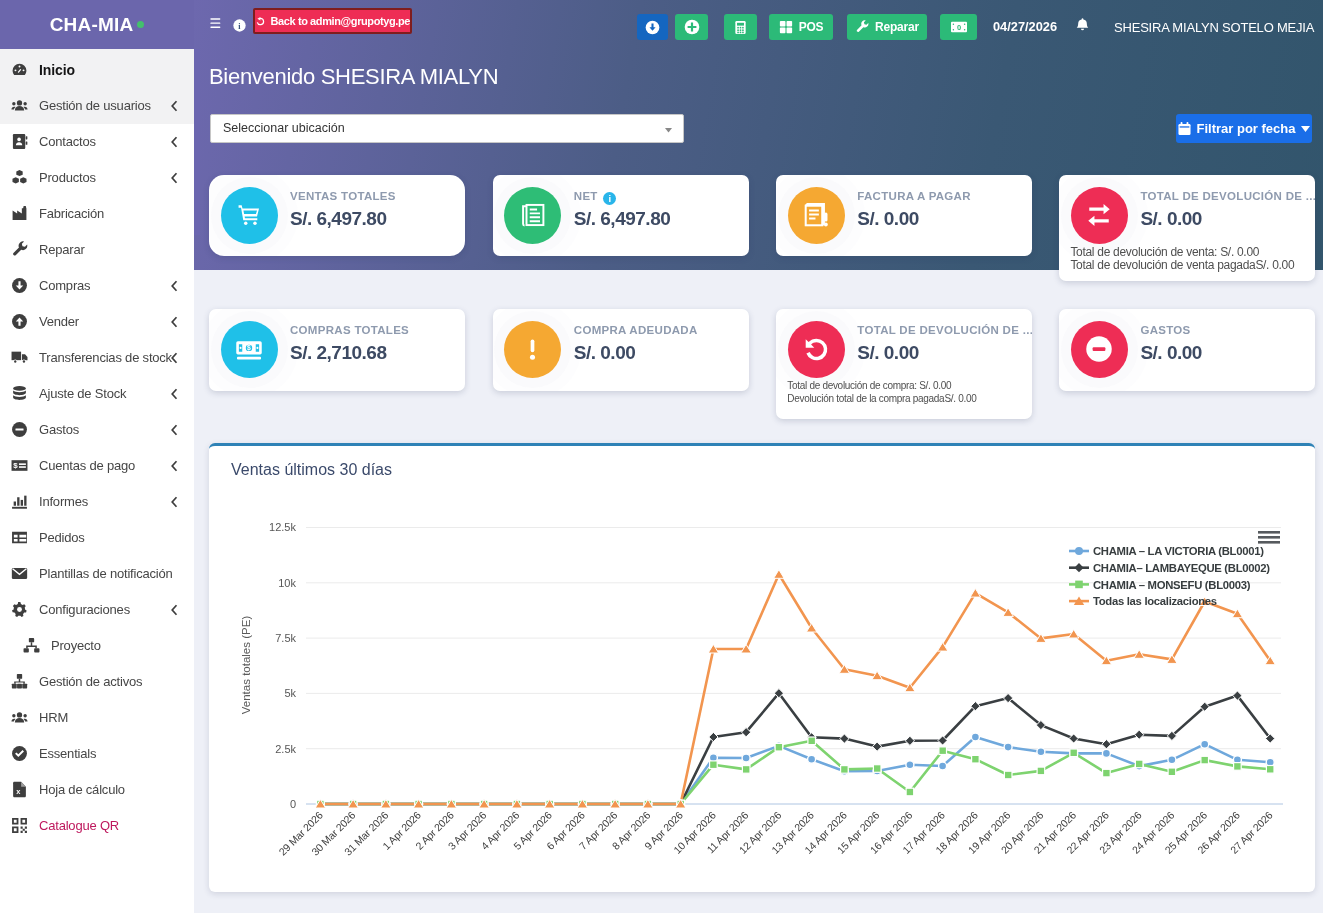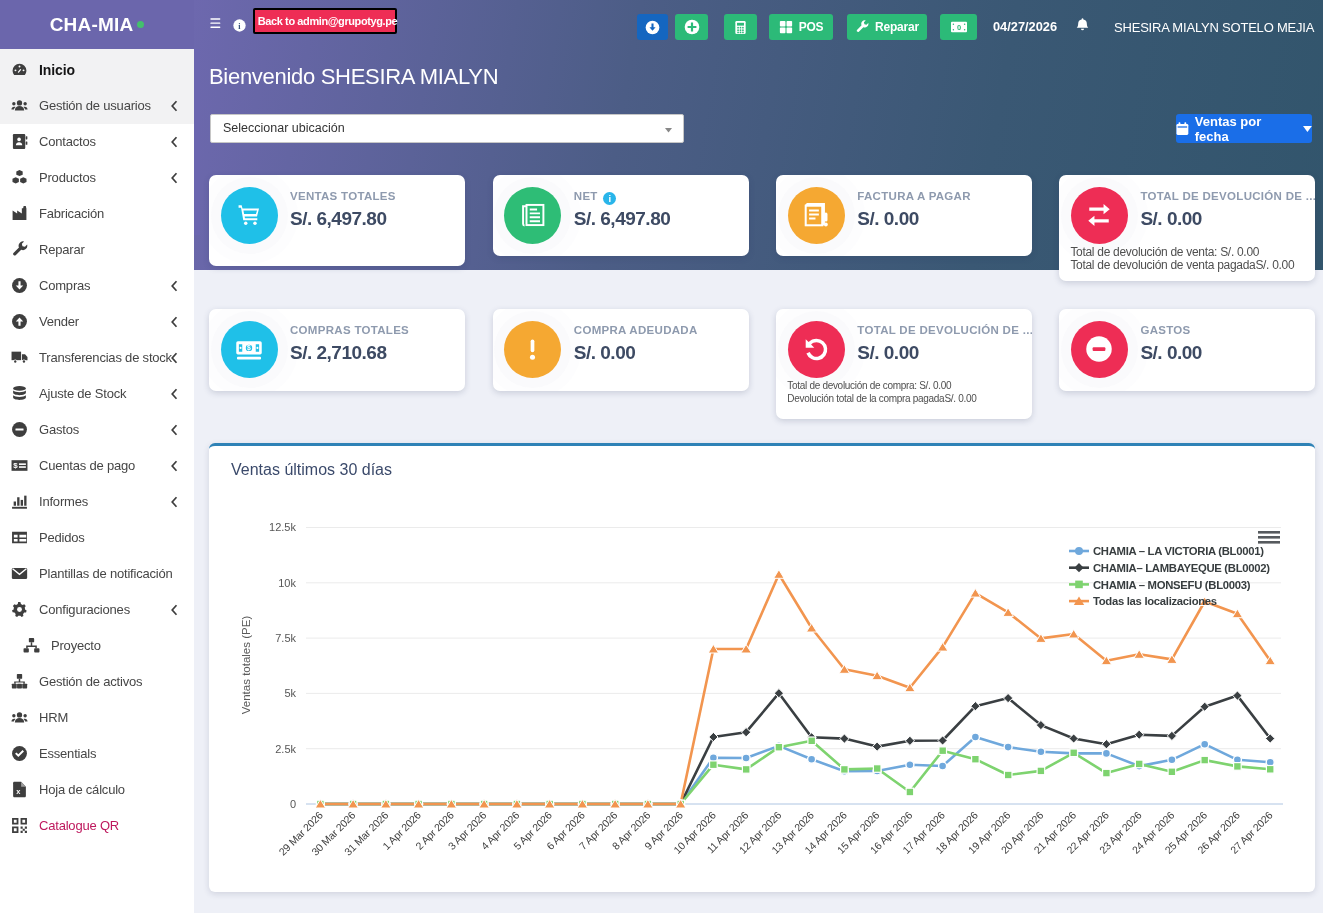--- a/index.html
+++ b/index.html
@@ -15,26 +15,26 @@
 </div>
 <div style="position:absolute;left:1176px;top:114px;width:136px;height:29px;background:#1a6ee8;border-radius:3px;color:#fff;display:flex;align-items:center;justify-content:center;gap:6px;font-size:13px;font-weight:bold">
   <svg width="13" height="14" viewBox="0 0 14 15">
       <g fill="#fff">
         <rect x="0.5" y="2" width="13" height="12" rx="1.5"></rect>
         <rect x="2.8" y="0" width="2" height="3.6" rx="0.8"></rect>
         <rect x="9.2" y="0" width="2" height="3.6" rx="0.8"></rect>
       </g>
       <rect x="1.8" y="4.6" width="10.4" height="1.4" fill="#1a6ee8"></rect>
     </svg>
-  <span>Ventas por fecha</span>
+  <span>Filtrar por fecha</span>
   <svg width="9" height="6" viewBox="0 0 9 6">
       <path d="M0 0h9L4.5 6z" fill="#fff"></path>
     </svg>
 </div>
-<div style="position:absolute;left:209px;top:175px;width:256px;height:91px;background:#fff;border-radius:7px;box-shadow:0 2px 6px rgba(40,50,90,.18);overflow:hidden">
+<div style="position:absolute;left:209px;top:175px;width:256px;height:81px;background:#fff;border-radius:15px;box-shadow:0 2px 6px rgba(40,50,90,.18);overflow:hidden">
     <div style="position:absolute;left:11.5px;top:11.5px;width:57px;height:57px;border-radius:50%;background:#1fc0e8;box-shadow:0 0 0 10px rgba(130,140,170,.027),0 0 0 20px rgba(130,140,170,.016);display:flex;align-items:center;justify-content:center">
       <svg width="25" height="25" viewBox="0 0 16 16" style="">
         <g fill="#fff">
           <path d="M1 1.5h2l.5 2h10.6l-1.3 5.2H4.8L4.5 7h7.6l.7-2.2H4.1l1 4.9h7.9v1.4H4L2.6 3H1z"></path>
           <circle cx="5.6" cy="13" r="1.1"></circle>
           <circle cx="11.5" cy="13" r="1.1"></circle>
         </g>
       </svg>
     </div>
     <div style="position:absolute;left:81px;top:14.5px;font-size:11.5px;font-weight:bold;color:#8e9aae;letter-spacing:.3px;white-space:nowrap;width:176px">VENTAS TOTALES</div>
@@ -601,21 +601,21 @@
         <rect x="1.5" y="6.2" width="11.5" height="1.6" rx=".8"></rect>
         <rect x="1.5" y="10.9" width="11.5" height="1.6" rx=".8"></rect>
       </g>
     </svg></div>
 <div style="position:absolute;left:233px;top:18px"><svg width="13" height="13" viewBox="0 0 16 16" style="">
       <g fill="#fff">
         <circle cx="8" cy="8" r="7.6"></circle>
         <text x="8" y="12" font-size="10" font-weight="bold" fill="#36517a" text-anchor="middle" font-family="Liberation Serif,serif">i</text>
       </g>
     </svg></div>
-<div style="position:absolute;left:253px;top:8px;width:144px;height:26px;background:#ee2d55;border:2px solid #000000;border-radius:2px;box-sizing:border-box;color:#fff;font-weight:bold;font-size:11px;letter-spacing:-0.4px;white-space:nowrap;display:flex;align-items:center;justify-content:center;gap:5px">
+<div style="position:absolute;left:253px;top:8px;width:159px;height:26px;background:#ee2d55;border:2px solid #7f1d1d;border-radius:2px;box-sizing:border-box;color:#fff;font-weight:bold;font-size:11px;letter-spacing:-0.4px;white-space:nowrap;display:flex;align-items:center;gap:5px">
     <svg width="13" height="13" viewBox="0 0 16 16" style="">
       <g fill="#fff">
         <path d="M8.2 2.2a5.8 5.8 0 1 1-5.6 7.4l1.9-.5a3.9 3.9 0 1 0 3.7-5v2.2L3.6 3.7 8.2 1z" <="" g=""></path>
       </g>
     </svg>
     <span>Back to admin@grupotyg.pe</span>
   </div>
 <div style="position:absolute;left:637px;top:14px;width:31px;height:26px;background:#1566c0;border-radius:3px;display:flex;align-items:center;justify-content:center;gap:6px;color:#fff;font-weight:bold;font-size:12px;letter-spacing:-0.2px">
     <svg width="15" height="15" viewBox="0 0 16 16" style="">
       <g fill="#fff">

